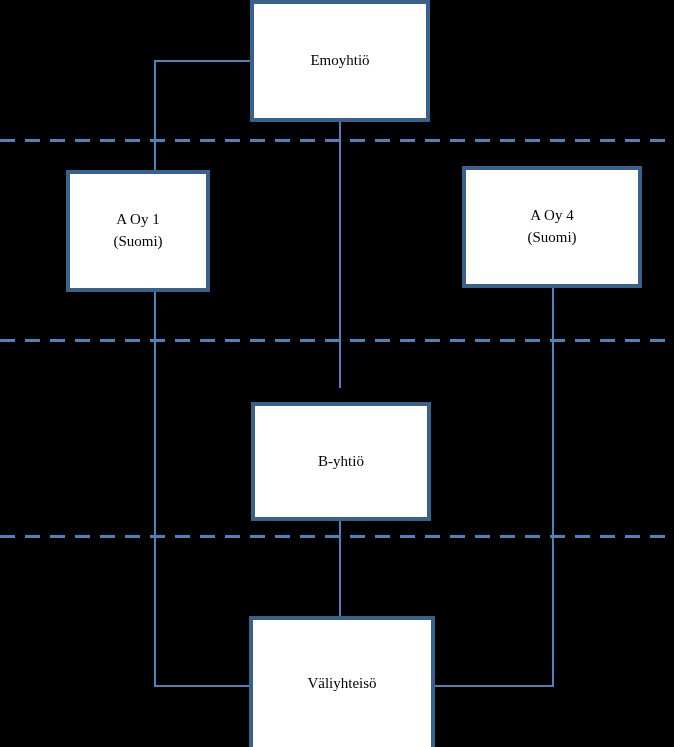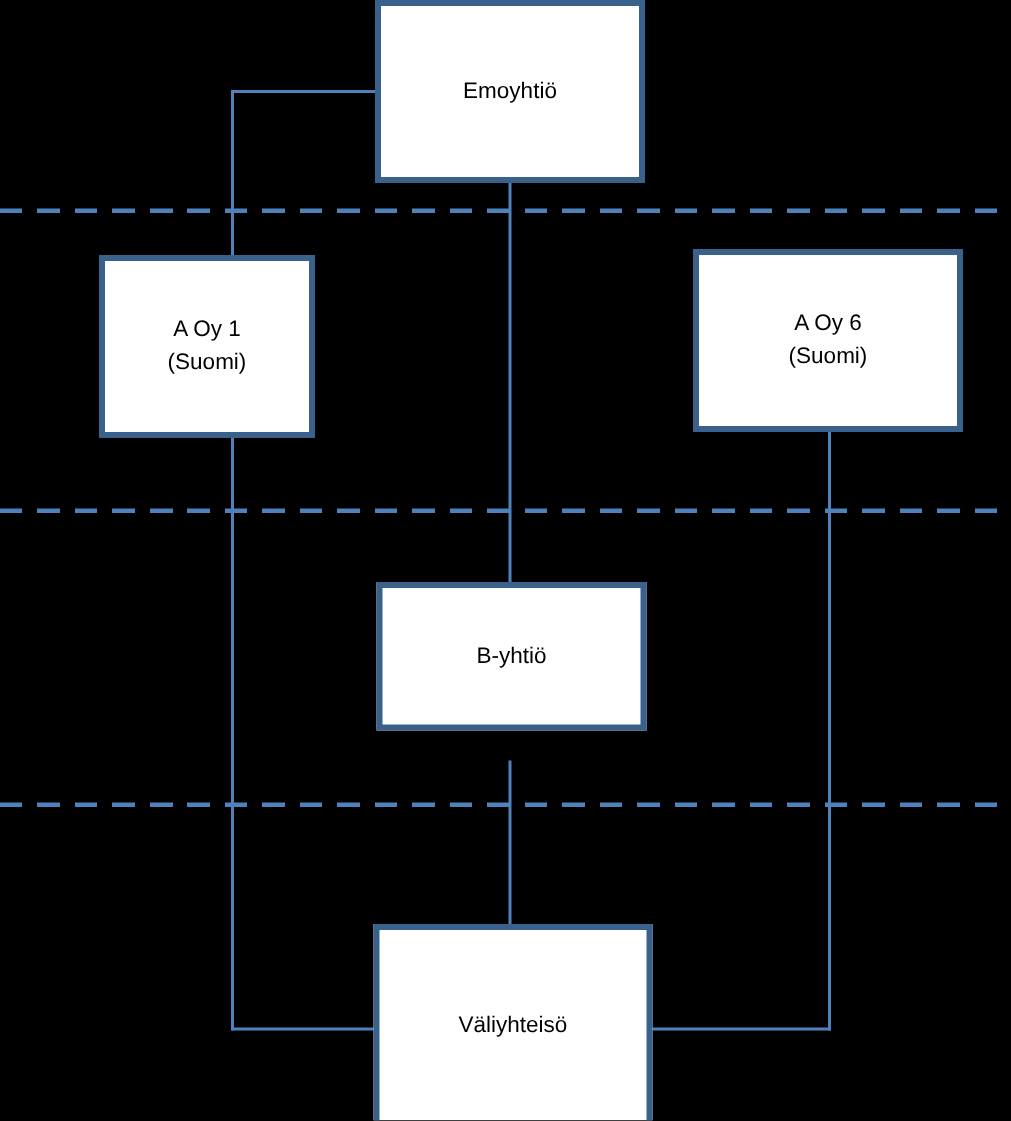--- a/index.html
+++ b/index.html
@@ -8,21 +8,21 @@
     --box-border:#38618c;
     --line:#4f81bd;
     --text:#000000;
   }
   html,body{margin:0;padding:0;background:#000;}
   .canvas{
     position:relative;
     width:674px;height:747px;
     background:var(--bg);
     overflow:hidden;
-    font-family:Liberation Sans, sans-serif;
+    font-family:Liberation Serif, serif;
   }
   .dash{
     position:absolute;left:0;width:674px;height:3px;
     background:repeating-linear-gradient(90deg, var(--line) 0 15px, transparent 15px 25px);
   }
   .vline{position:absolute;width:2px;background:var(--line);}
   .hline{position:absolute;height:2px;background:var(--line);}
   .node{
     position:absolute;
     background:var(--box-fill);
@@ -67,25 +67,25 @@
   <div class="node" style="left:250px;top:0px;width:180px;height:122px">
     <span>Emoyhtiö</span>
   </div>
 
   <div class="node" style="left:66px;top:170px;width:144px;height:122px">
     <span>A Oy 1</span>
     <span>(Suomi)</span>
   </div>
 
   <div class="node" style="left:462px;top:166px;width:180px;height:122px">
-    <span>A Oy 6</span>
+    <span>A Oy 4</span>
     <span>(Suomi)</span>
   </div>
 
-  <div class="node" style="left:251px;top:388px;width:180px;height:99px">
+  <div class="node" style="left:251px;top:402px;width:180px;height:119px">
     <span>B-yhtiö</span>
   </div>
 
   <div class="node node--open-bottom" style="left:249px;top:616px;width:186px;height:142px">
     <div class="frame">
       <span>Väliyhteisö</span>
     </div>
   </div>
 
 </div>

